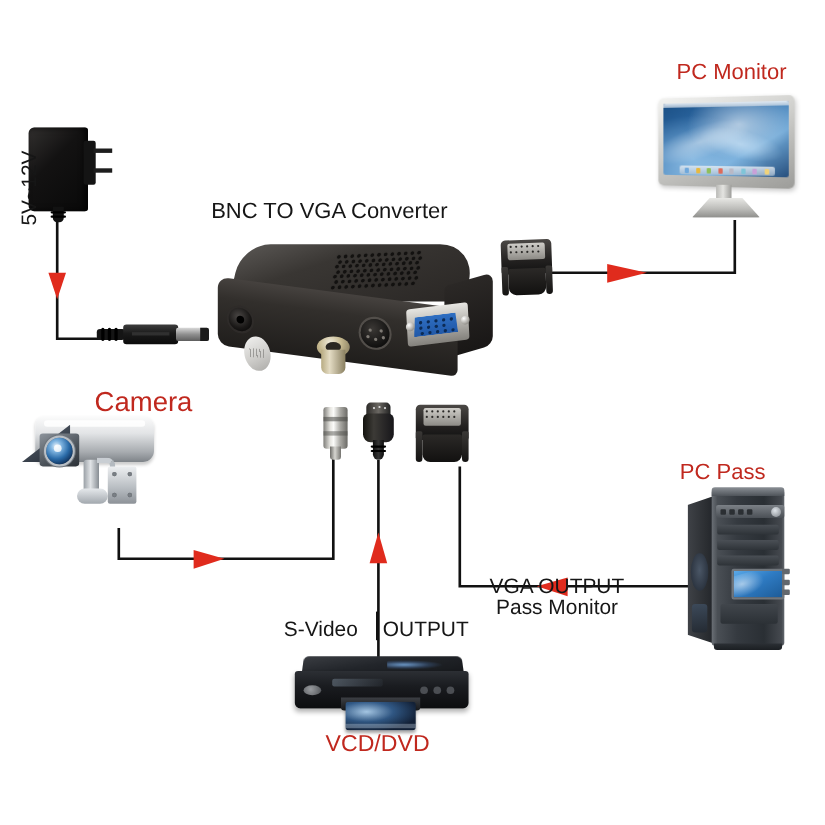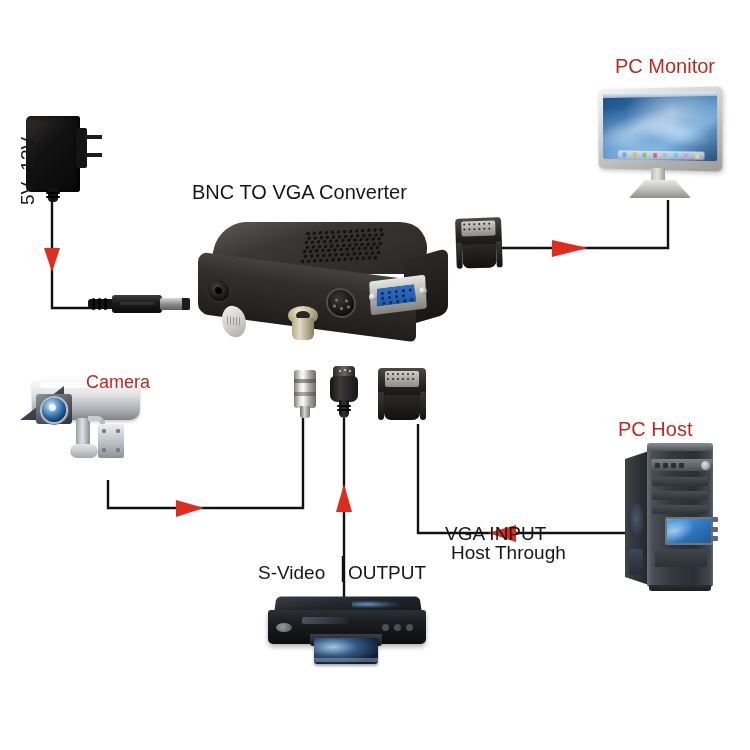--- a/index.html
+++ b/index.html
@@ -17,21 +17,21 @@
 
   
   .lbl { position: absolute; white-space: nowrap; }
   .lbl-red   { color: #c0281e; }
   .lbl-black { color: #161616; }
 
   #label-power-supply { left: 9px;  top: 77px;  font-size: 21px; }
   #label-pc-monitor   { left: 615px; top: 55px;  font-size: 20px; }
   #label-title        { left: 192px; top: 181px; font-size: 20px; }
   #label-vga-output   { left: 519px; top: 213px; font-size: 19px; }
-  #label-camera       { left: 86px;  top: 372px; font-size: 18px; }
+  #label-camera       { left: 86px;  top: 352px; font-size: 25px; }
   #label-pc-host      { left: 618px; top: 418px; font-size: 20px; }
   #label-bnc-input    { left: 120px; top: 519px; font-size: 20px; }
   #label-vga-input    { left: 445px; top: 523px; font-size: 19px; }
   #label-pass-through { left: 451px; top: 542px; font-size: 19px; }
   #label-svideo       { left: 258px; top: 562px; font-size: 19px; }
   #label-input-sv     { left: 348px; top: 562px; font-size: 19px; }
   #label-vcd-dvd      { left: 296px; top: 665px; font-size: 21px; }
 
   #label-5v12v {
     left: 17px; top: 205px;
@@ -838,19 +838,20 @@
         </div>
     </div>
     <div class="dvd-tray"></div>
     <div class="dvd-disc"></div>
   </div>
 
   <div class="lbl lbl-black" id="label-5v12v">5V~12V</div>
   <div class="lbl lbl-red" id="label-pc-monitor">PC Monitor</div>
   <div class="lbl lbl-black" id="label-title">BNC TO VGA Converter</div>
   <div class="lbl lbl-red" id="label-camera">Camera</div>
-  <div class="lbl lbl-red" id="label-pc-host">PC Host</div>
-  <div class="lbl lbl-black" id="label-vga-input">VGA INPUT</div>
-  <div class="lbl lbl-black" id="label-pass-through">Host Through</div>
+  <div class="lbl lbl-red" id="label-pc-host">PC Pass</div>
+  <div class="lbl lbl-black" id="label-vga-input">VGA OUTPUT</div>
+  <div class="lbl lbl-black" id="label-pass-through">Pass Monitor</div>
   <div class="lbl lbl-black" id="label-svideo">S-Video</div>
   <div class="lbl lbl-black" id="label-input-sv">OUTPUT</div>
+  <div class="lbl lbl-red" id="label-vcd-dvd">VCD/DVD</div>
 
 </div>
 
 </body></html>

